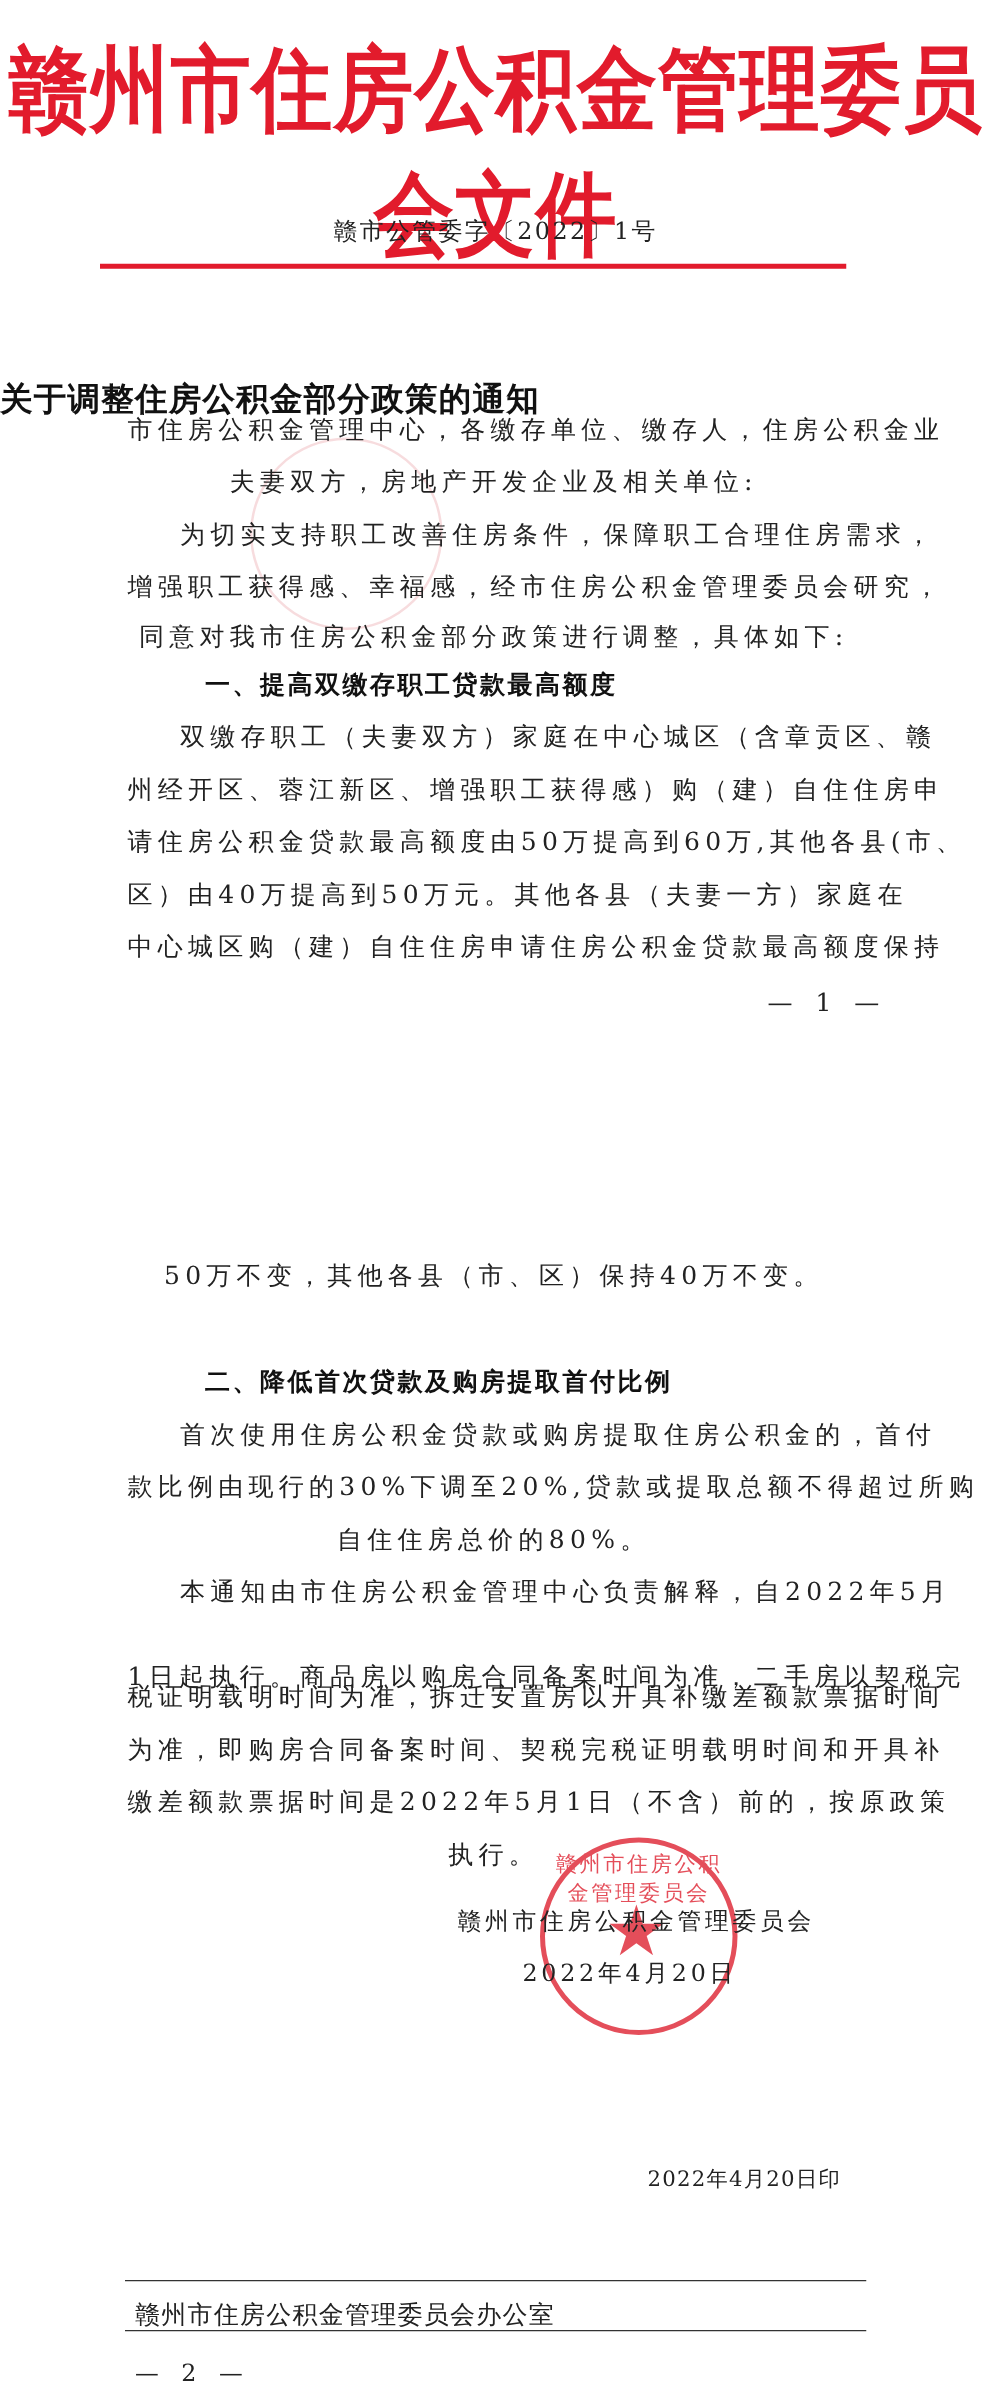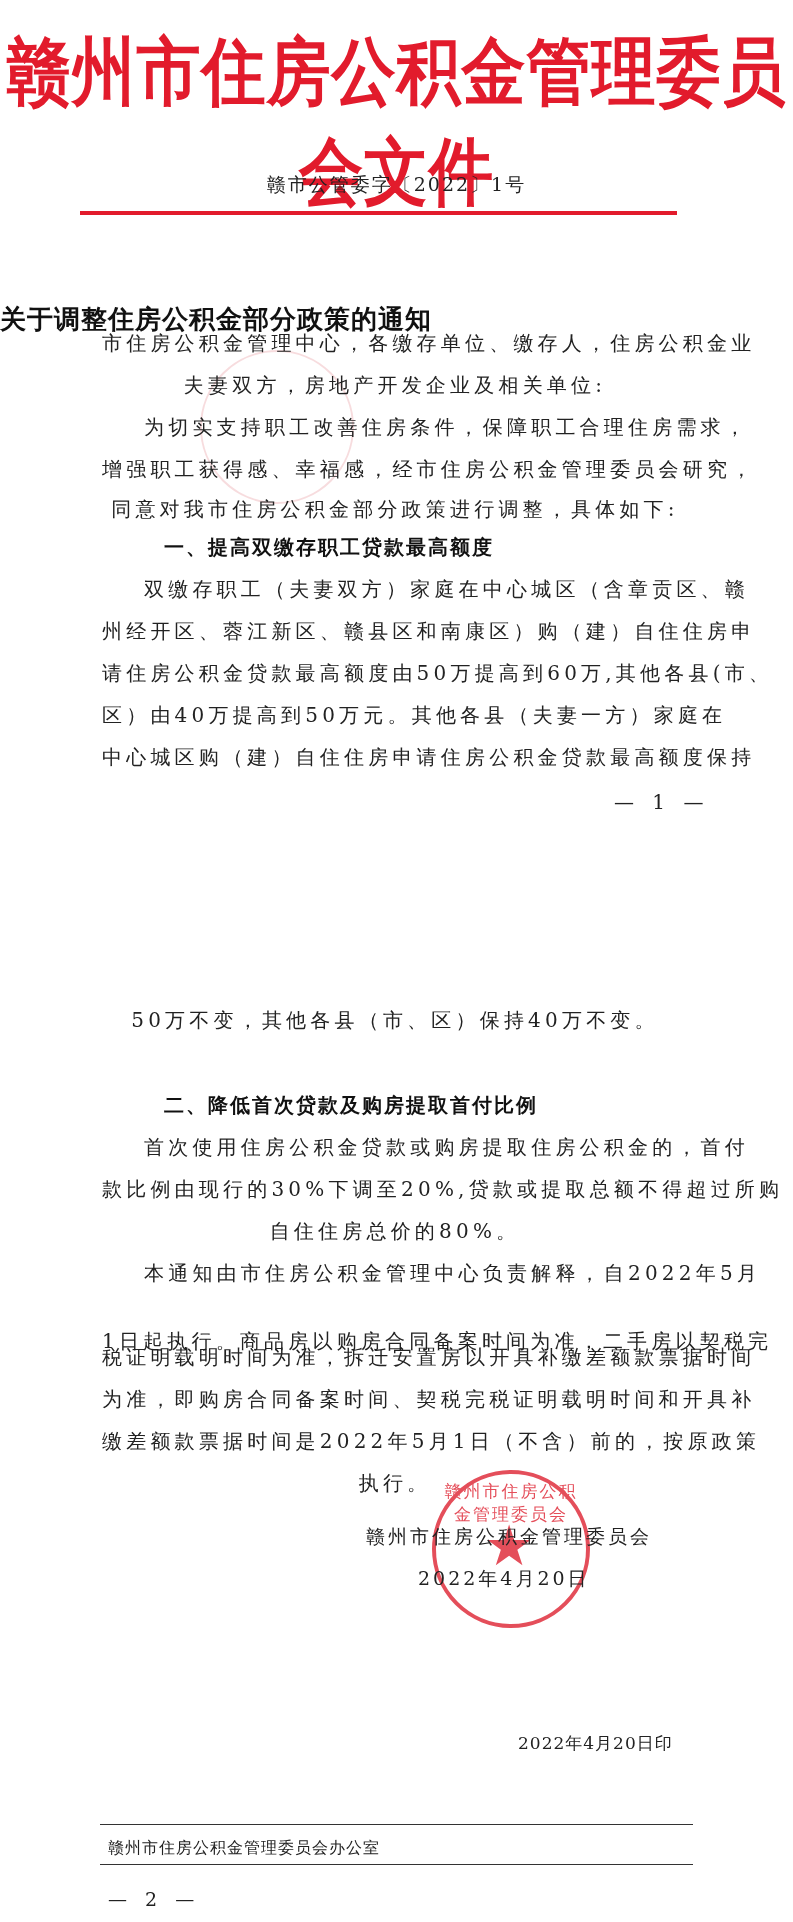--- a/index.html
+++ b/index.html
@@ -17,21 +17,21 @@
   .indent { padding-left: 42px; }
   .heading { left: 144px; font-size: 20px; font-weight: bold; letter-spacing: 2px;
              font-family: "DejaVu Sans", "Liberation Sans", sans-serif; color: #111; margin-left: 20px; }
   .pagenum { font-size: 20px; letter-spacing: 6px; color: #222; }
   .signer { font-size: 19px; letter-spacing: 3px; color: #222; white-space: nowrap; }
   .stamp { left: 432px; top: 1470px; width: 150px; height: 150px; border: 4px solid #e0303e; border-radius: 50%; opacity: 0.85; }
   .stamp-star { left: 48px; top: 44px; font-size: 56px; color: #e0303e; line-height: 1; }
   .stamp-text { left: 0; top: 6px; width: 150px; text-align: center; font-size: 17px; color: #e0303e; letter-spacing: 2px; }
   .faint-stamp { left: 200px; top: 350px; width: 150px; height: 150px; border: 2px solid #f2c4c8; border-radius: 50%; opacity: 0.6; }
   .rule { left: 100px; width: 593px; height: 1px; background: #333; }
-  .footer-left { left: 108px; top: 1838px; font-size: 16px; color: #222; letter-spacing: 1px; }
+  .footer-left { left: 108px; top: 1838px; font-size: 20px; color: #222; letter-spacing: 1px; }
   .footer-right { left: 518px; top: 1732px; font-size: 17px; color: #222; letter-spacing: 1px; }
   .footer-page { left: 108px; top: 1888px; font-size: 19px; letter-spacing: 6px; color: #222; }
 </style>
 </head>
 <body>
 
 <div class="abs redhead">赣州市住房公积金管理委员会文件</div>
 <div class="abs docnum">赣市公管委字〔2022〕1号</div>
 <div class="abs redline"></div>
 
@@ -42,21 +42,21 @@
 <div class="abs line" style="top:330px">市住房公积金管理中心，各缴存单位、缴存人，住房公积金业</div>
 <div class="abs line" style="top:372px">夫妻双方，房地产开发企业及相关单位:</div>
 
 <div class="abs line indent" style="top:414px">为切实支持职工改善住房条件，保障职工合理住房需求，</div>
 <div class="abs line" style="top:456px">增强职工获得感、幸福感，经市住房公积金管理委员会研究，</div>
 <div class="abs line" style="top:496px">同意对我市住房公积金部分政策进行调整，具体如下:</div>
 
 <div class="abs heading" style="top:534px">一、提高双缴存职工贷款最高额度</div>
 
 <div class="abs line indent" style="top:576px">双缴存职工（夫妻双方）家庭在中心城区（含章贡区、赣</div>
-<div class="abs line" style="top:618px">州经开区、蓉江新区、赣县区和南康区）购（建）自住住房申</div>
+<div class="abs line" style="top:618px">州经开区、蓉江新区、增强职工获得感）购（建）自住住房申</div>
 <div class="abs line" style="top:660px">请住房公积金贷款最高额度由50万提高到60万,其他各县(市、</div>
 <div class="abs line" style="top:702px">区）由40万提高到50万元。其他各县（夫妻一方）家庭在</div>
 <div class="abs line" style="top:744px">中心城区购（建）自住住房申请住房公积金贷款最高额度保持</div>
 
 <div class="abs pagenum" style="top:790px; left:614px">— 1 —</div>
 
 <div class="abs line" style="top:1007px">50万不变，其他各县（市、区）保持40万不变。</div>
 
 <div class="abs heading" style="top:1092px">二、降低首次贷款及购房提取首付比例</div>
 

